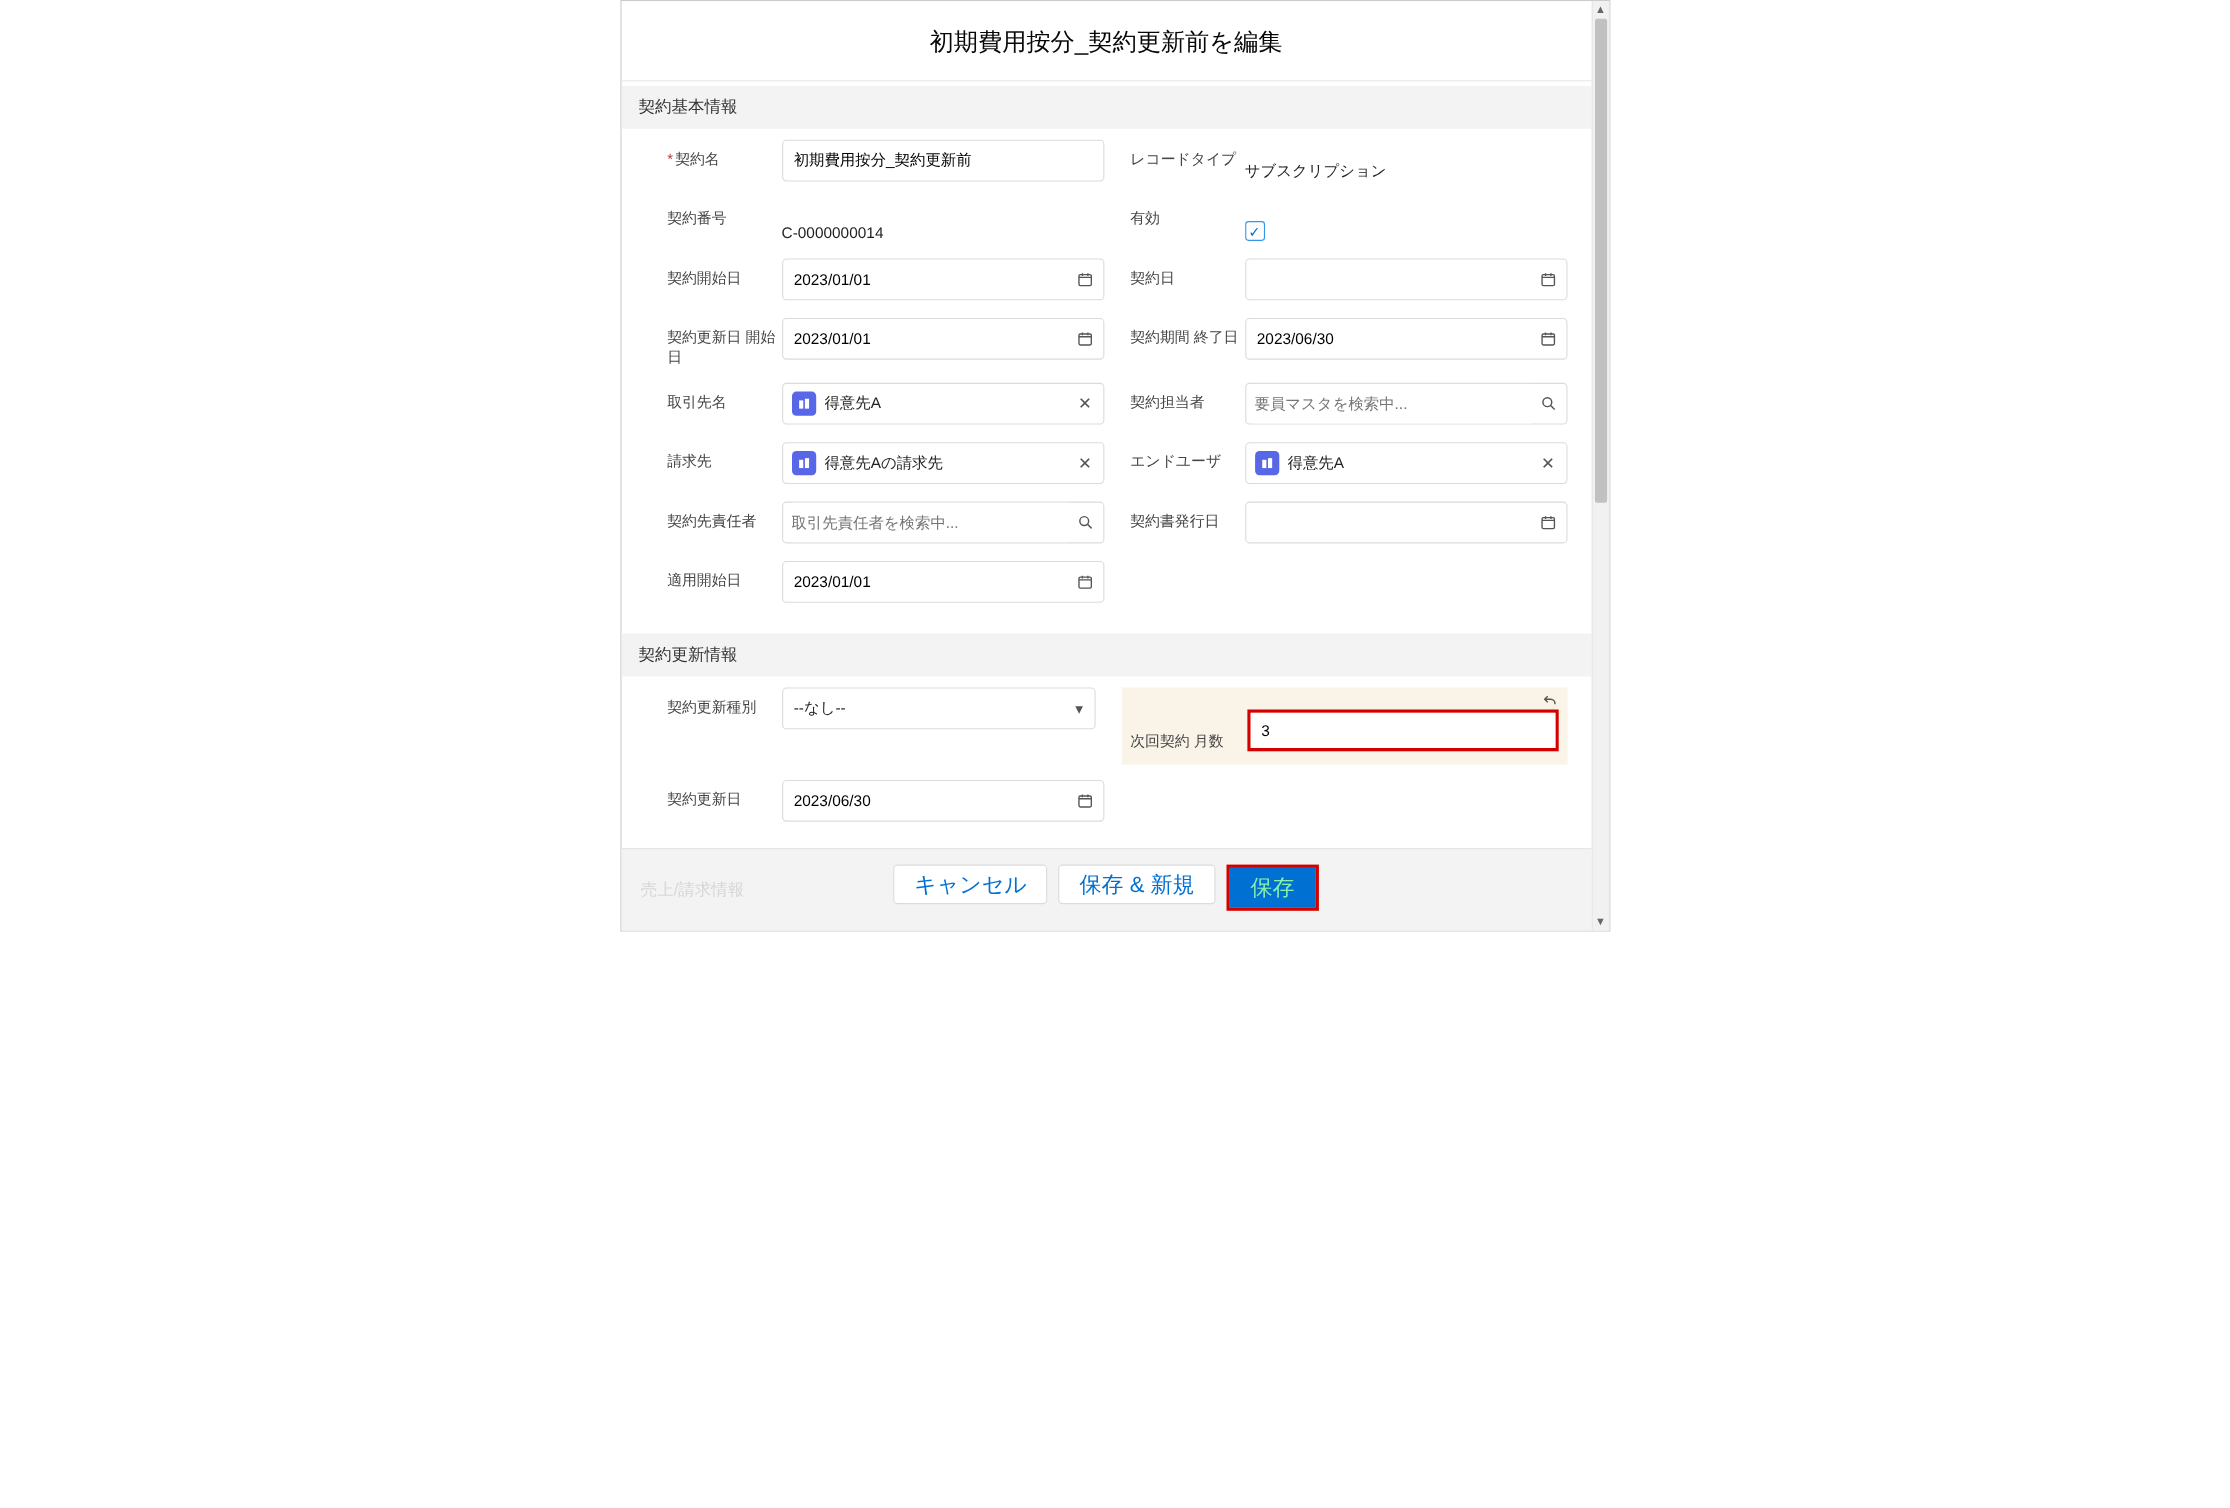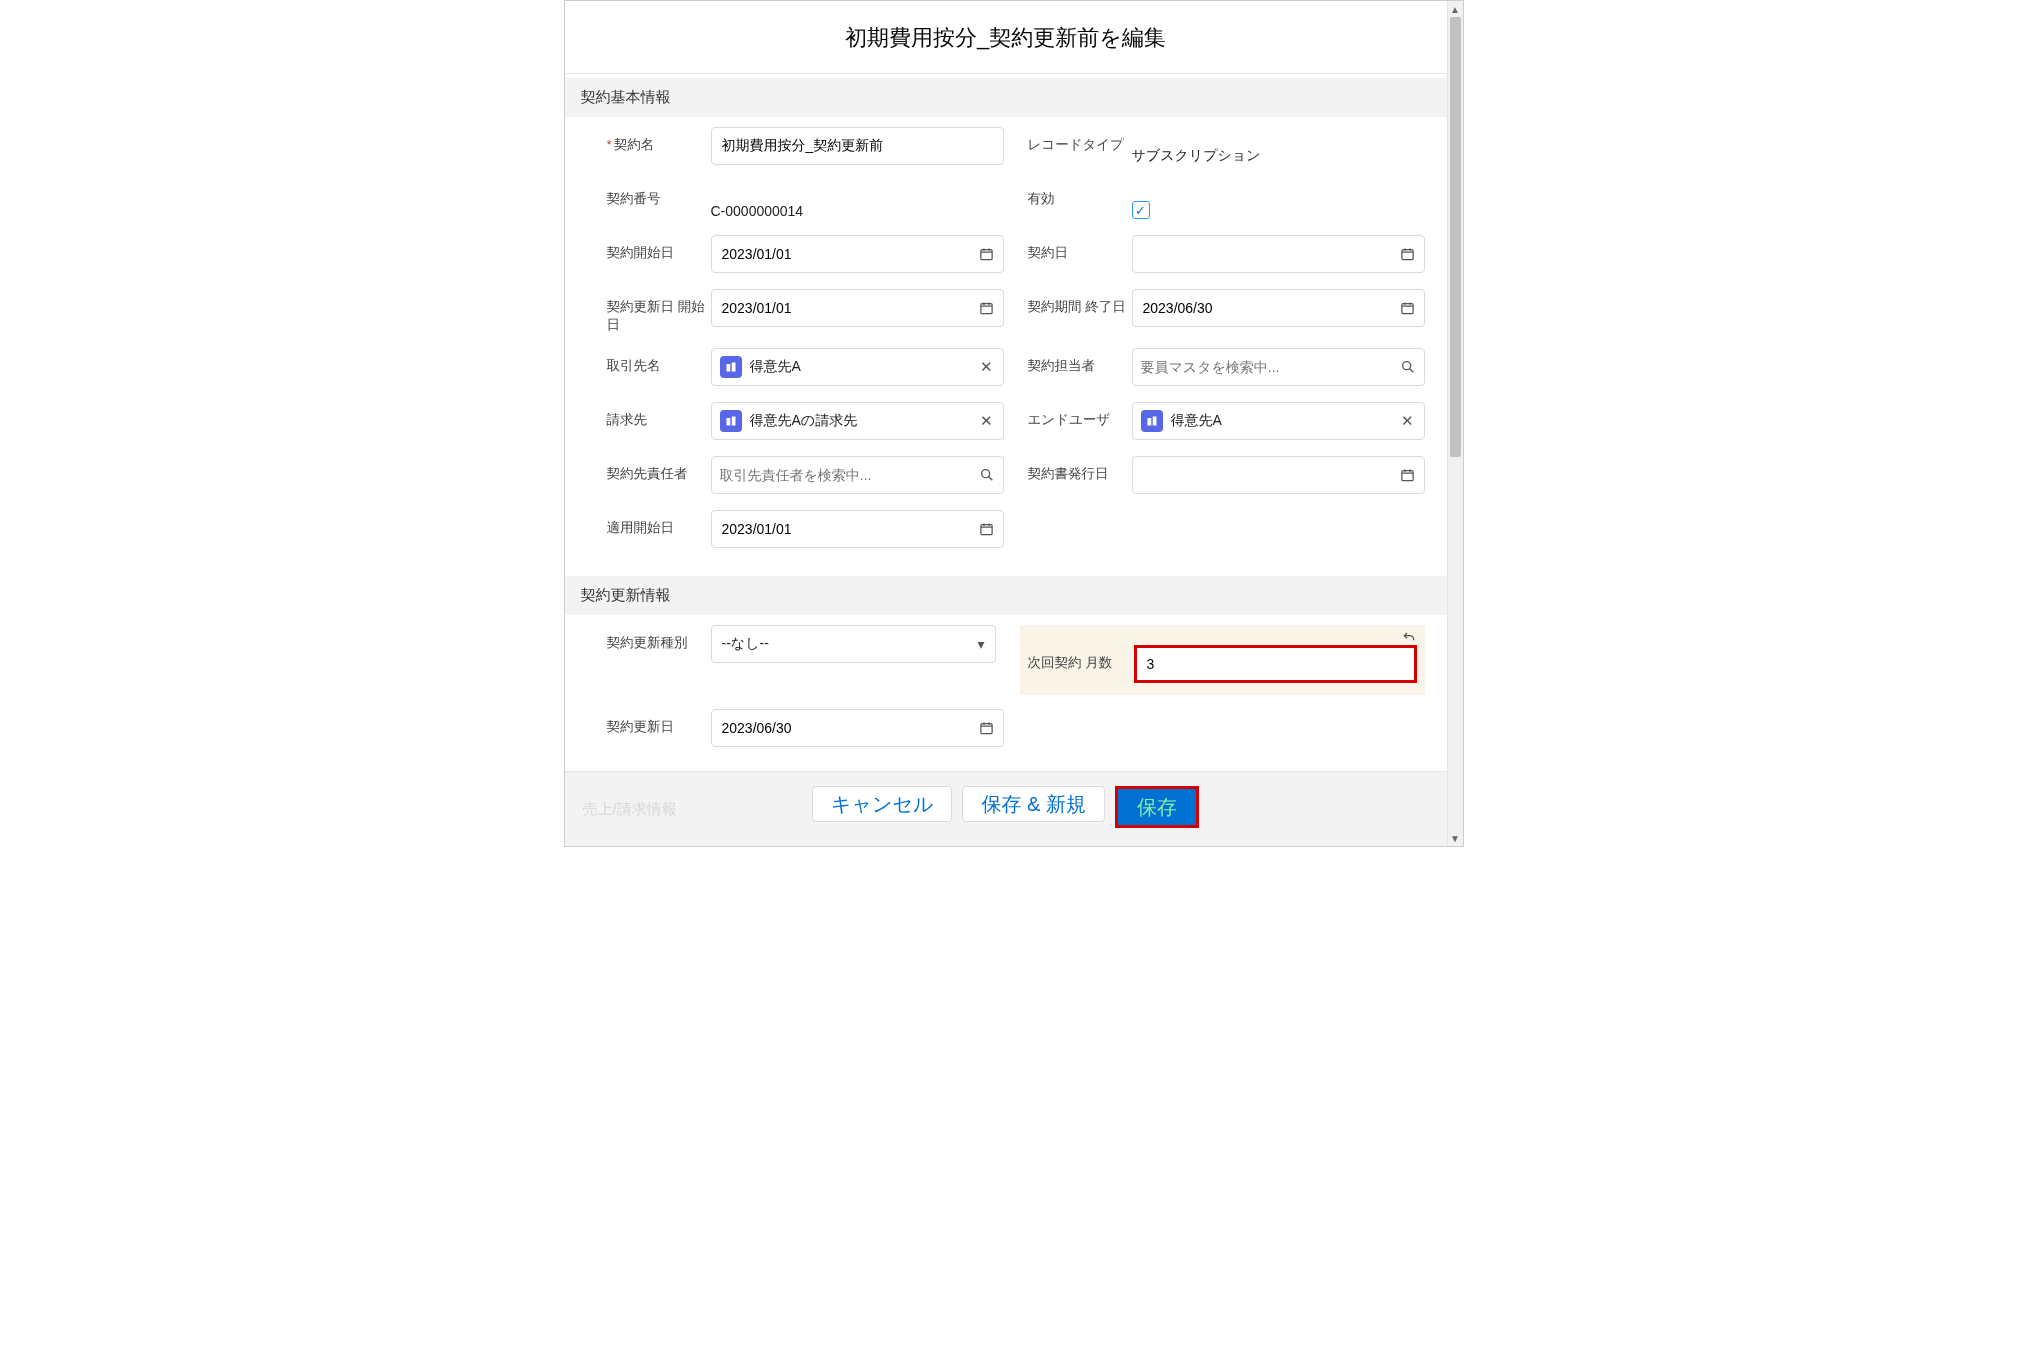--- a/index.html
+++ b/index.html
@@ -213,21 +213,21 @@
   }
   .highlight-field-wrap .undo {
     position: absolute;
     top: 4px; right: 8px;
     color: #555;
     cursor: pointer;
   }
   .highlight-field-wrap .inner-row {
     display: flex;
     gap: 14px;
-    align-items: flex-start;
+    align-items: flex-end;
     margin-top: 14px;
   }
   .red-box {
     border: 3px solid #d40000;
     padding: 0;
   }
   .red-box input {
     border: none;
     outline: none;
     height: 32px;

